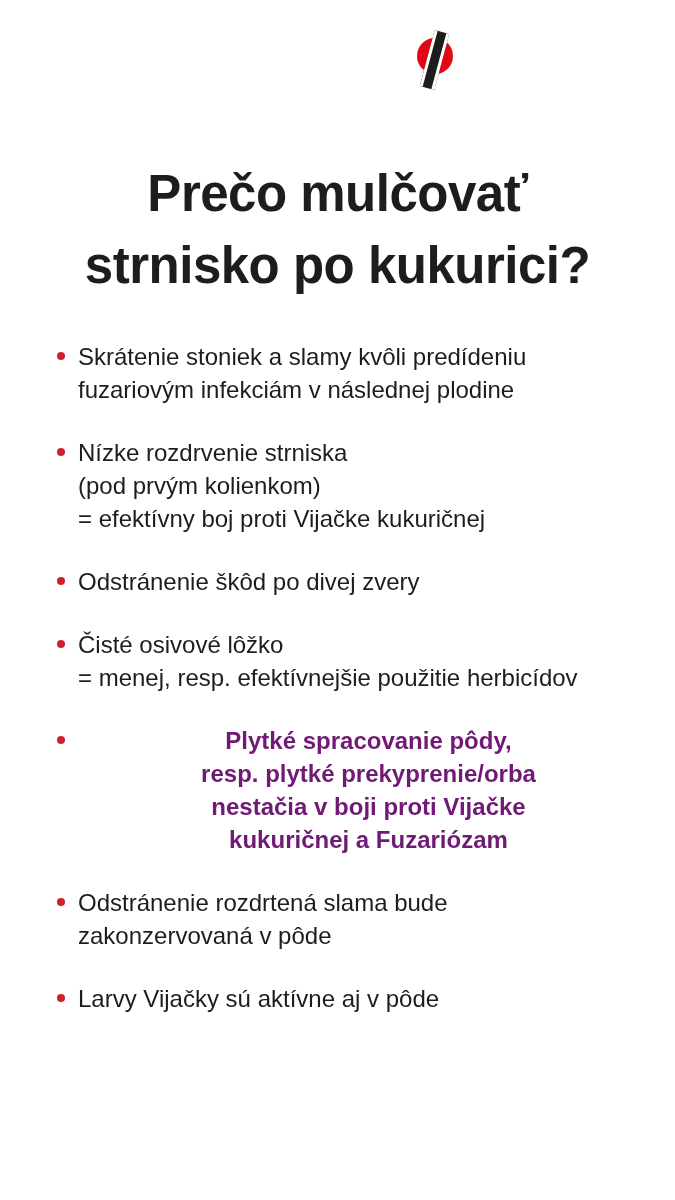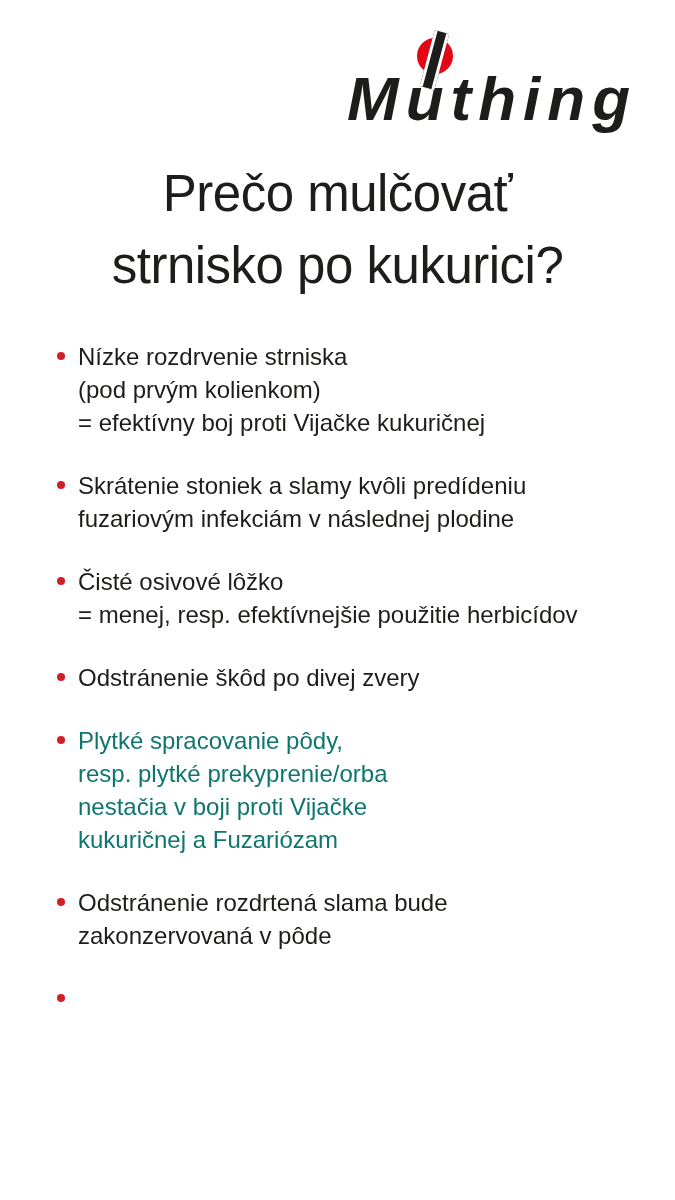--- a/index.html
+++ b/index.html
@@ -54,21 +54,21 @@
     background: #1d1d1b;
     border-left: 3px solid #ffffff;
     border-right: 3px solid #ffffff;
     transform: rotate(15deg);
   }
 
   
   .page-title {
     margin: 158px 22px 0 22px;
     text-align: center;
-    font-weight: 400;
+    font-weight: 700;
     font-size: 51px;
     line-height: 72px;
     letter-spacing: -0.5px;
     color: #1d1d1b;
     white-space: pre-line;
   }
 
   
   .bullet-list {
     list-style: none;
@@ -92,68 +92,69 @@
     top: 12px;
     width: 8px;
     height: 8px;
     border-radius: 50%;
     background: #cf1f2a;
   }
   .li-text {
     white-space: pre-line;
   }
   li.emphasis {
-    color: #0f766e;
-    font-weight: 400;
+    color: #701a75;
+    font-weight: 700;
+    text-align: center;
   }
   li.emphasis .bullet-dot {
     background: #cf1f2a;
   }
 </style>
 </head>
 <body>
 
 <div class="logo">
-  <div class="logo-text"><span>M</span><span>u</span><span>thing</span></div>
   <div class="logo-disc"></div>
   <div class="logo-slash"></div>
 </div>
 
 <h1 class="page-title">Prečo mulčovať
 strnisko po kukurici?</h1>
 
 <ul class="bullet-list">
   <li>
     <span class="bullet-dot"></span>
+    <span class="li-text">Skrátenie stoniek a slamy kvôli predídeniu
+fuzariovým infekciám  v následnej plodine</span>
+  </li>
+  <li>
+    <span class="bullet-dot"></span>
     <span class="li-text">Nízke rozdrvenie strniska
 (pod prvým kolienkom)
 = efektívny boj proti Vijačke kukuričnej</span>
   </li>
   <li>
     <span class="bullet-dot"></span>
-    <span class="li-text">Skrátenie stoniek a slamy kvôli predídeniu
-fuzariovým infekciám  v následnej plodine</span>
+    <span class="li-text">Odstránenie škôd po divej zvery</span>
   </li>
   <li>
     <span class="bullet-dot"></span>
     <span class="li-text">Čisté osivové lôžko
 = menej, resp. efektívnejšie použitie herbicídov</span>
-  </li>
-  <li>
-    <span class="bullet-dot"></span>
-    <span class="li-text">Odstránenie škôd po divej zvery</span>
   </li>
   <li class="emphasis">
     <span class="bullet-dot"></span>
     <span class="li-text">Plytké spracovanie pôdy,
 resp. plytké prekyprenie/orba
 nestačia v boji proti Vijačke
 kukuričnej a Fuzariózam</span>
   </li>
   <li>
     <span class="bullet-dot"></span>
     <span class="li-text">Odstránenie rozdrtená slama bude
 zakonzervovaná v pôde</span>
   </li>
   <li>
     <span class="bullet-dot"></span>
+    <span class="li-text">Larvy Vijačky sú aktívne aj v pôde</span>
   </li>
 </ul>
 
 </body></html>

